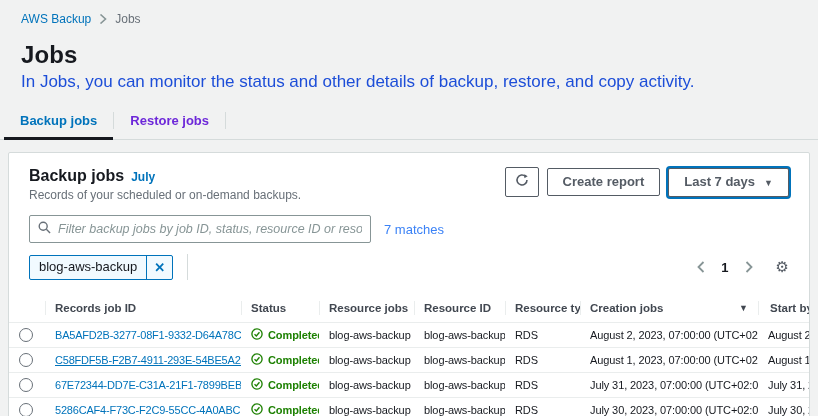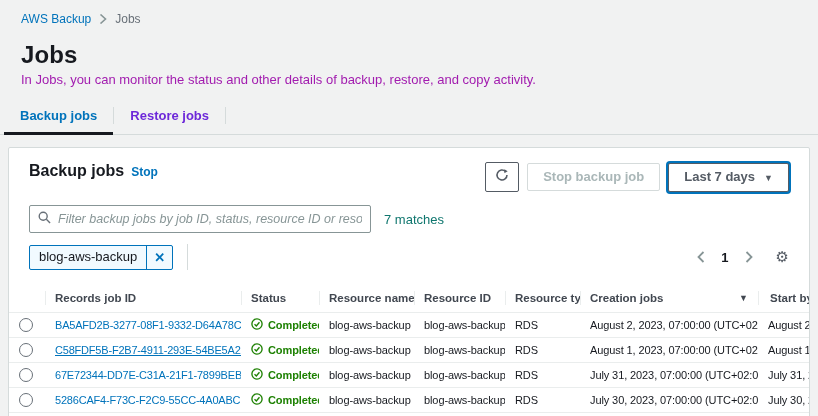--- a/index.html
+++ b/index.html
@@ -13,21 +13,21 @@
   }
   a { text-decoration:none; }
 
   
   .breadcrumb { padding:12px 0 0 21px; font-size:12px; display:flex; align-items:center; gap:8px; }
   .breadcrumb .crumb-link { color:#0073bb; cursor:pointer; }
   .breadcrumb .crumb-sep { color:#879596; font-size:13px; line-height:10px; }
   .breadcrumb .crumb-current { color:#687078; }
 
   .page-title { font-size:24px; font-weight:700; margin:15px 0 3px 21px; letter-spacing:0.1px; }
-  .page-desc  { font-size:13px; margin-left:21px; color:#a21caf; }
+  .page-desc  { font-size:17px; margin-left:21px; color:#1d4ed8; }
 
   .tabbar { display:flex; align-items:stretch; margin-top:12px; border-bottom:1px solid #d5dbdb; padding-left:4px; }
   .tab { position:relative; font-size:13px; font-weight:700; color:#6d28d9; padding:9px 16px 11px; cursor:pointer; }
   .tab.active { color:#0073bb; }
   .tab.active::after { content:""; position:absolute; left:0; right:0; bottom:-1px; height:3px; background:#16191f; }
   .tab-divider { width:1px; background:#d5dbdb; margin:8px 0 10px; }
 
   
   .panel {
     margin:12px 8px 0 8px; background:#fff;
@@ -51,21 +51,21 @@
   .btn.focused { box-shadow:0 0 0 2px #0073bb;text-align:center; }
   .btn .caret { font-size:9px; margin-left:9px; color:#545b64; }
 
   .filter-row { display:flex; align-items:center; padding:13px 20px 0 20px; }
   .search-box {
     width:342px; height:28px; background:#fff;
     border:1px solid #879596; border-radius:2px;
     display:flex; align-items:center; padding:0 8px; gap:7px;
   }
   .search-placeholder { font-size:12.5px; font-style:italic; color:#879596; white-space:nowrap; overflow:hidden; }
-  .matches { margin-left:13px; font-size:13px; color:#0f766e; }
+  .matches { margin-left:13px; font-size:13px; color:#3b82f6; }
 
   .chips-row { display:flex; align-items:center; padding:11px 20px 0 20px; }
   .token {
     display:inline-flex; align-items:stretch; height:25px;
     border:1px solid #0073bb; background:#f1faff; border-radius:2px;
     font-size:13px; color:#16191f;
   }
   .token-label { padding:3px 9px 0 9px; }
   .token-close { display:flex; align-items:center; padding:0 7px; border-left:1px solid #0073bb; color:#0073bb; font-size:13px; font-weight:700; cursor:pointer; }
   .chip-divider { width:1px; height:26px; background:#d5dbdb; margin:0 14px; }
@@ -125,32 +125,33 @@
   <div class="tab active">Backup jobs</div>
   <div class="tab-divider"></div>
   <div class="tab">Restore jobs</div>
   <div class="tab-divider"></div>
 </div>
 
 <section class="panel">
 
   <div class="panel-head">
     <div>
-      <h2 class="panel-title">Backup jobs</h2><a class="info-link">Stop</a>
+      <h2 class="panel-title">Backup jobs</h2><a class="info-link">July</a>
+      <div class="panel-sub">Records of your scheduled or on-demand backups.</div>
     </div>
     <div class="toolbar">
       <button class="btn icon-only">
         <span>
           <svg width="14" height="14" viewBox="0 0 16 16">
               <path d="M13.7 8a5.7 5.7 0 1 1-1.7-4.05" fill="none" stroke="#545b64" stroke-width="1.8"></path>
               <polygon points="12.2,0.5 12.2,5.3 16,3" fill="#545b64" transform="translate(-1.5,0.8)"></polygon>
             </svg>
         </span>
       </button>
-      <button class="btn disabled">Stop backup job</button>
+      <button class="btn">Create report</button>
       <button class="btn focused"><span>Last 7 days</span><span class="caret">▼</span></button>
     </div>
   </div>
 
   <div class="filter-row">
     <div class="search-box">
       <span>
         <svg width="13" height="13" viewBox="0 0 14 14">
             <circle cx="5.6" cy="5.6" r="4.3" fill="none" stroke="#687078" stroke-width="1.5"></circle>
             <line x1="9" y1="9" x2="13" y2="13" stroke="#687078" stroke-width="1.5"></line>
@@ -193,21 +194,21 @@
         <col class="col-rid">
         <col class="col-rtype">
         <col class="col-ctime">
         <col>
     </colgroup>
     <thead>
       <tr>
         <th></th>
         <th>Records job ID</th>
         <th>Status</th>
-        <th><span>Resource name</span></th>
+        <th><span>Resource jobs</span></th>
         <th>Resource ID</th>
         <th>Resource type</th>
         <th><span class="sort-filled-wrap">▼</span><span>Creation jobs</span></th>
         <th class="th-startby">Start by</th>
       </tr>
     </thead>
     <tbody>
 
         <tr>
           <td><span class="radio"></span></td>

